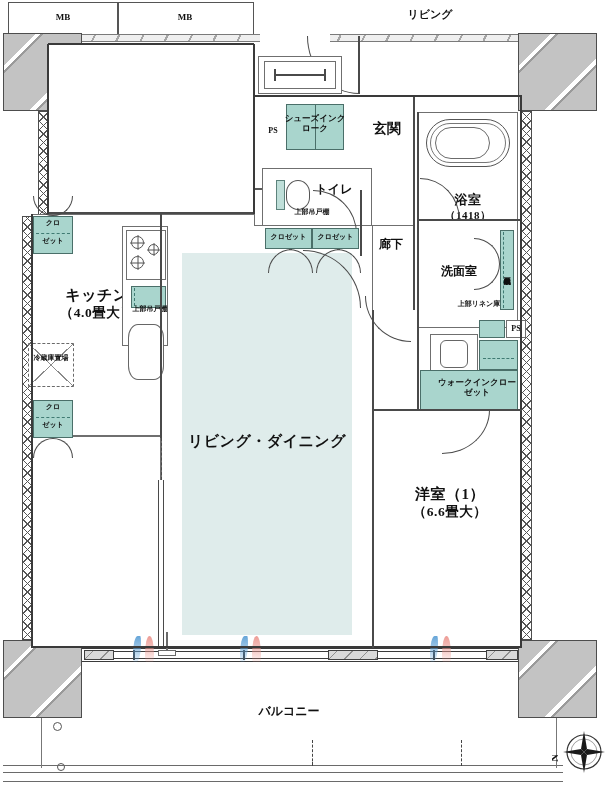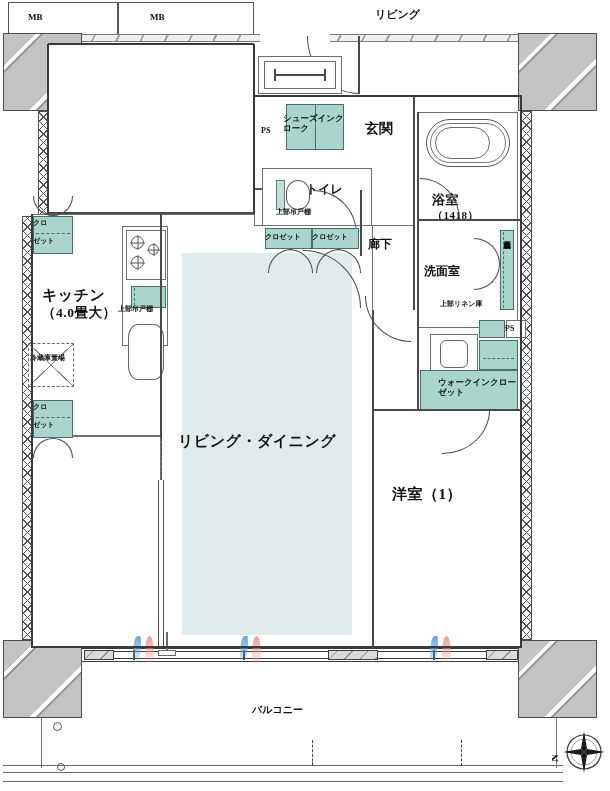--- a/index.html
+++ b/index.html
@@ -30,21 +30,21 @@
   
   .hatch{
     background:
       repeating-linear-gradient(45deg,#555 0 1px,transparent 1px 6px),
       repeating-linear-gradient(-45deg,#555 0 1px,transparent 1px 6px),
       #ffffff;
     border:1px solid #4d4d4d;
   }
 
   
-  .lbl{position:absolute;text-align:left;color:#101010;line-height:1.25;white-space:nowrap;}
+  .lbl{position:absolute;text-align:center;color:#101010;line-height:1.25;white-space:nowrap;}
   .lbl-room{font-size:15px;font-weight:700;letter-spacing:.5px;}
   .lbl-room .sz{display:block;font-size:13.5px;font-weight:700;}
   .lbl-md{font-size:11px;font-weight:700;}
   .lbl-sm{font-size:8.5px;font-weight:700;line-height:1.15;}
   .lbl-xs{font-size:7px;font-weight:700;line-height:1.1;}
   .lbl-mb{font-size:9px;font-weight:700;font-family:"Liberation Serif",serif;}
   .lbl-ps{font-size:8px;font-weight:700;}
   .vert{writing-mode:vertical-rl;text-orientation:upright;font-size:7px;font-weight:700;letter-spacing:0px;}
 
   
@@ -135,20 +135,21 @@
   <div class="abs room" style="left:161px;top:214px;width:212px;height:434px;"></div>
 
   <div class="abs living-fill" style="left:182px;top:253px;width:170px;height:382px;"></div>
   <div class="lbl lbl-room" style="left:178px;top:432px;width:178px;">
     <span>リビング・ダイニング</span>
   </div>
 
   <div class="abs room" style="left:373px;top:410px;width:149px;height:238px;"></div>
   <div class="lbl lbl-room" style="left:392px;top:485px;width:116px;">
     <span>洋室（1）</span>
+    <span class="sz">（6.6畳大）</span>
   </div>
 
   <div class="abs room" style="left:254px;top:96px;width:160px;height:130px;"></div>
   <div class="lbl lbl-md" style="left:365px;top:120px;width:44px;font-size:14px;">玄関</div>
 
   <div class="abs" style="left:358px;top:36px;width:2px;height:58px;background:#4a4a4a;"></div>
   <div class="abs arc arc-bl" style="left:307px;top:36px;width:52px;height:58px;"></div>
 
   <div class="abs" style="left:254px;top:188px;width:104px;height:2px;background:#5a5a5a;"></div>
 
@@ -294,21 +295,21 @@
   <div class="abs flowb" style="left:133px;top:636px;width:8px;height:26px;"></div>
   <div class="abs flowr" style="left:145px;top:636px;width:9px;height:26px;"></div>
   <div class="abs flowb" style="left:240px;top:636px;width:8px;height:26px;"></div>
   <div class="abs flowr" style="left:252px;top:636px;width:9px;height:26px;"></div>
   <div class="abs flowb" style="left:430px;top:636px;width:8px;height:26px;"></div>
   <div class="abs flowr" style="left:442px;top:636px;width:9px;height:26px;"></div>
 
   <div class="abs" style="left:166px;top:632px;width:2px;height:20px;background:#6a6a6a;"></div>
   <div class="abs" style="left:158px;top:650px;width:18px;height:6px;border:1px solid #6a6a6a;background:#fff;"></div>
 
-  <div class="lbl lbl-md" style="left:252px;top:704px;width:130px;font-size:10px;">バルコニー</div>
+  <div class="lbl lbl-md" style="left:224px;top:704px;width:130px;font-size:12px;">バルコニー</div>
 
   <div class="abs circle" style="left:53px;top:722px;width:9px;height:9px;"></div>
   <div class="abs circle" style="left:57px;top:763px;width:8px;height:8px;"></div>
 
   <div class="abs hline" style="left:3px;top:765px;width:560px;"></div>
   <div class="abs hline" style="left:3px;top:772px;width:560px;"></div>
   <div class="abs hline" style="left:3px;top:781px;width:560px;"></div>
 
   <div class="abs vdash" style="left:312px;top:762px;height:0px;border-left:1px dashed #4a4a4a;height:0;"></div>
   <div class="abs" style="left:312px;top:765px;width:0;height:0;"></div>

